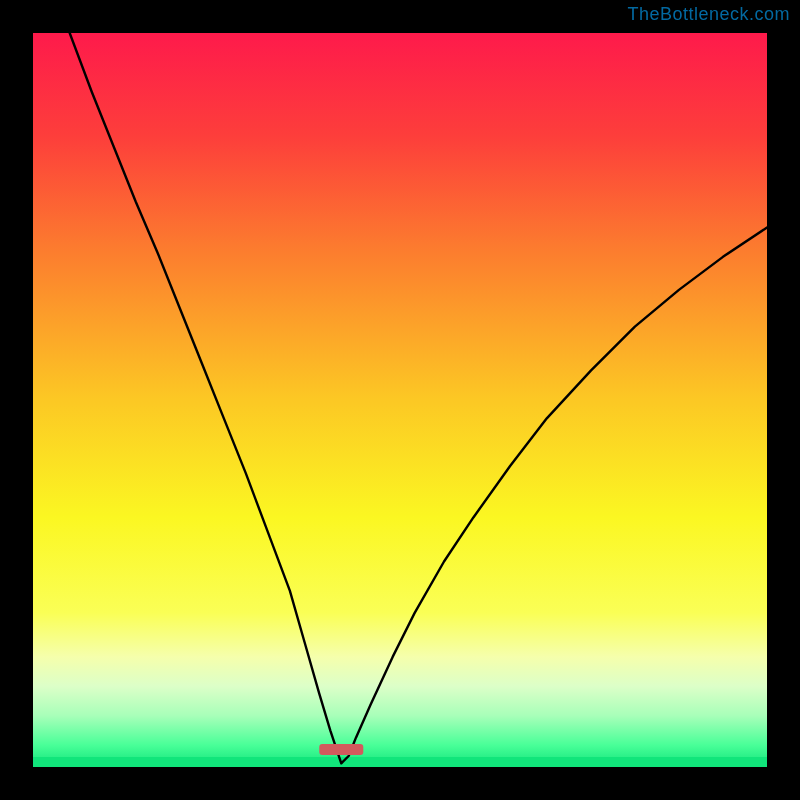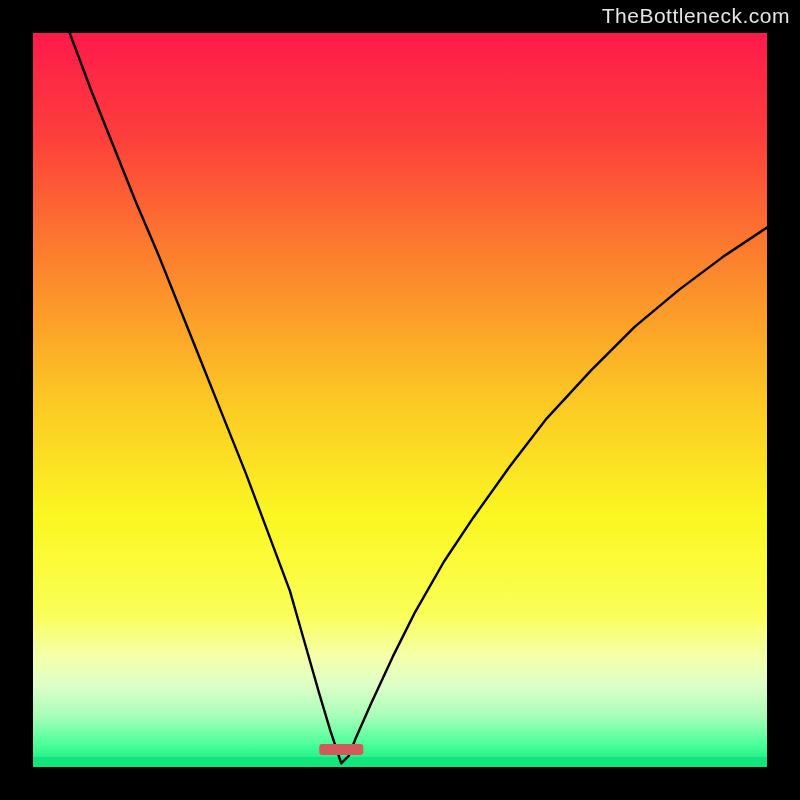--- a/index.html
+++ b/index.html
@@ -17,22 +17,22 @@
     left: 0;
     top: 0;
     width: 800px;
     height: 800px;
     background: #000000;
   }
   .watermark {
     position: absolute;
     top: 4px;
     right: 10px;
-    color: #e5e5e5;
-    font-size: 21px;
+    color: #0369a1;
+    font-size: 18px;
     letter-spacing: 0.5px;
     font-family: Arial, Helvetica, sans-serif;
     font-weight: normal;
   }
   .plot-frame {
     position: absolute;
     left: 33px;
     top: 33px;
     width: 734px;
     height: 734px;

